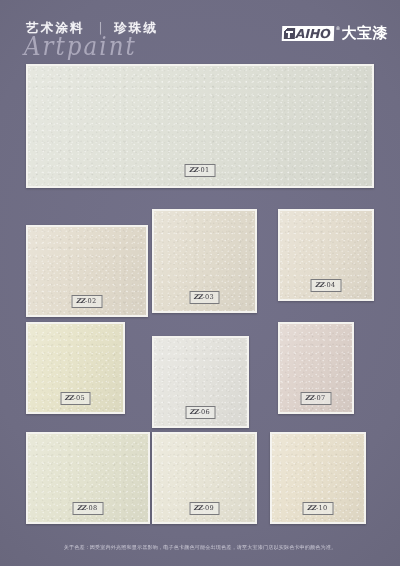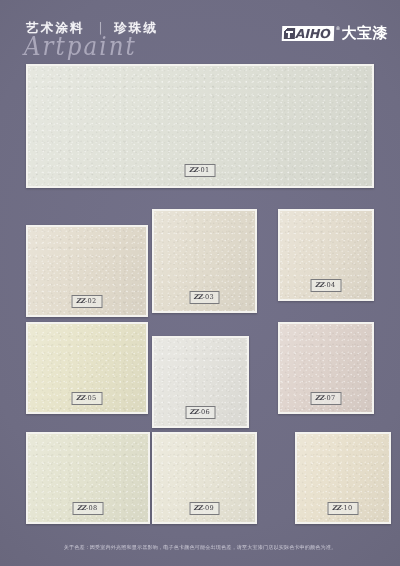--- a/index.html
+++ b/index.html
@@ -247,46 +247,46 @@
       <div class="swatch" style="left: 152px; top: 209px; width: 105px; height: 104px; background-color: rgb(226, 220, 205);">
         <div class="sheen"></div>
         <div class="grain"></div>
         <div class="chip"><span class="pfx">ZZ</span><span>-03</span></div>
       </div>
       <div class="swatch" style="left: 278px; top: 209px; width: 96px; height: 92px; background-color: rgb(228, 221, 206);">
         <div class="sheen"></div>
         <div class="grain"></div>
         <div class="chip"><span class="pfx">ZZ</span><span>-04</span></div>
       </div>
-      <div class="swatch" style="left: 26px; top: 322px; width: 122px; height: 92px; background-color: rgb(231, 228, 201);">
+      <div class="swatch" style="left: 26px; top: 322px; width: 99px; height: 92px; background-color: rgb(231, 228, 201);">
         <div class="sheen"></div>
         <div class="grain"></div>
         <div class="chip"><span class="pfx">ZZ</span><span>-05</span></div>
       </div>
       <div class="swatch" style="left: 152px; top: 304px; width: 97px; height: 92px; background-color: rgb(228, 227, 221); margin-top: 32px;">
         <div class="sheen"></div>
         <div class="grain"></div>
         <div class="chip"><span class="pfx">ZZ</span><span>-06</span></div>
       </div>
-      <div class="swatch" style="left: 278px; top: 322px; width: 96px; height: 92px; background-color: rgb(222, 210, 203);">
+      <div class="swatch" style="left: 278px; top: 322px; width: 76px; height: 92px; background-color: rgb(222, 210, 203);">
         <div class="sheen"></div>
         <div class="grain"></div>
         <div class="chip"><span class="pfx">ZZ</span><span>-07</span></div>
       </div>
       <div class="swatch" style="left: 26px; top: 432px; width: 124px; height: 92px; background-color: rgb(227, 227, 207);">
         <div class="sheen"></div>
         <div class="grain"></div>
         <div class="chip"><span class="pfx">ZZ</span><span>-08</span></div>
       </div>
       <div class="swatch" style="left: 152px; top: 432px; width: 105px; height: 92px; background-color: rgb(232, 229, 214);">
         <div class="sheen"></div>
         <div class="grain"></div>
         <div class="chip"><span class="pfx">ZZ</span><span>-09</span></div>
       </div>
-      <div class="swatch" style="left: 295px; top: 432px; width: 96px; height: 92px; background-color: rgb(232, 224, 204);">
+      <div class="swatch" style="left: 270px; top: 432px; width: 96px; height: 92px; background-color: rgb(232, 224, 204);">
         <div class="sheen"></div>
         <div class="grain"></div>
         <div class="chip"><span class="pfx">ZZ</span><span>-10</span></div>
       </div>
     </div>
 
   <div id="footer">关于色差：因受室内外光照和显示器影响，电子色卡颜色可能会出现色差，请至大宝漆门店以实际色卡中的颜色为准。</div>
 
 </div>
 

